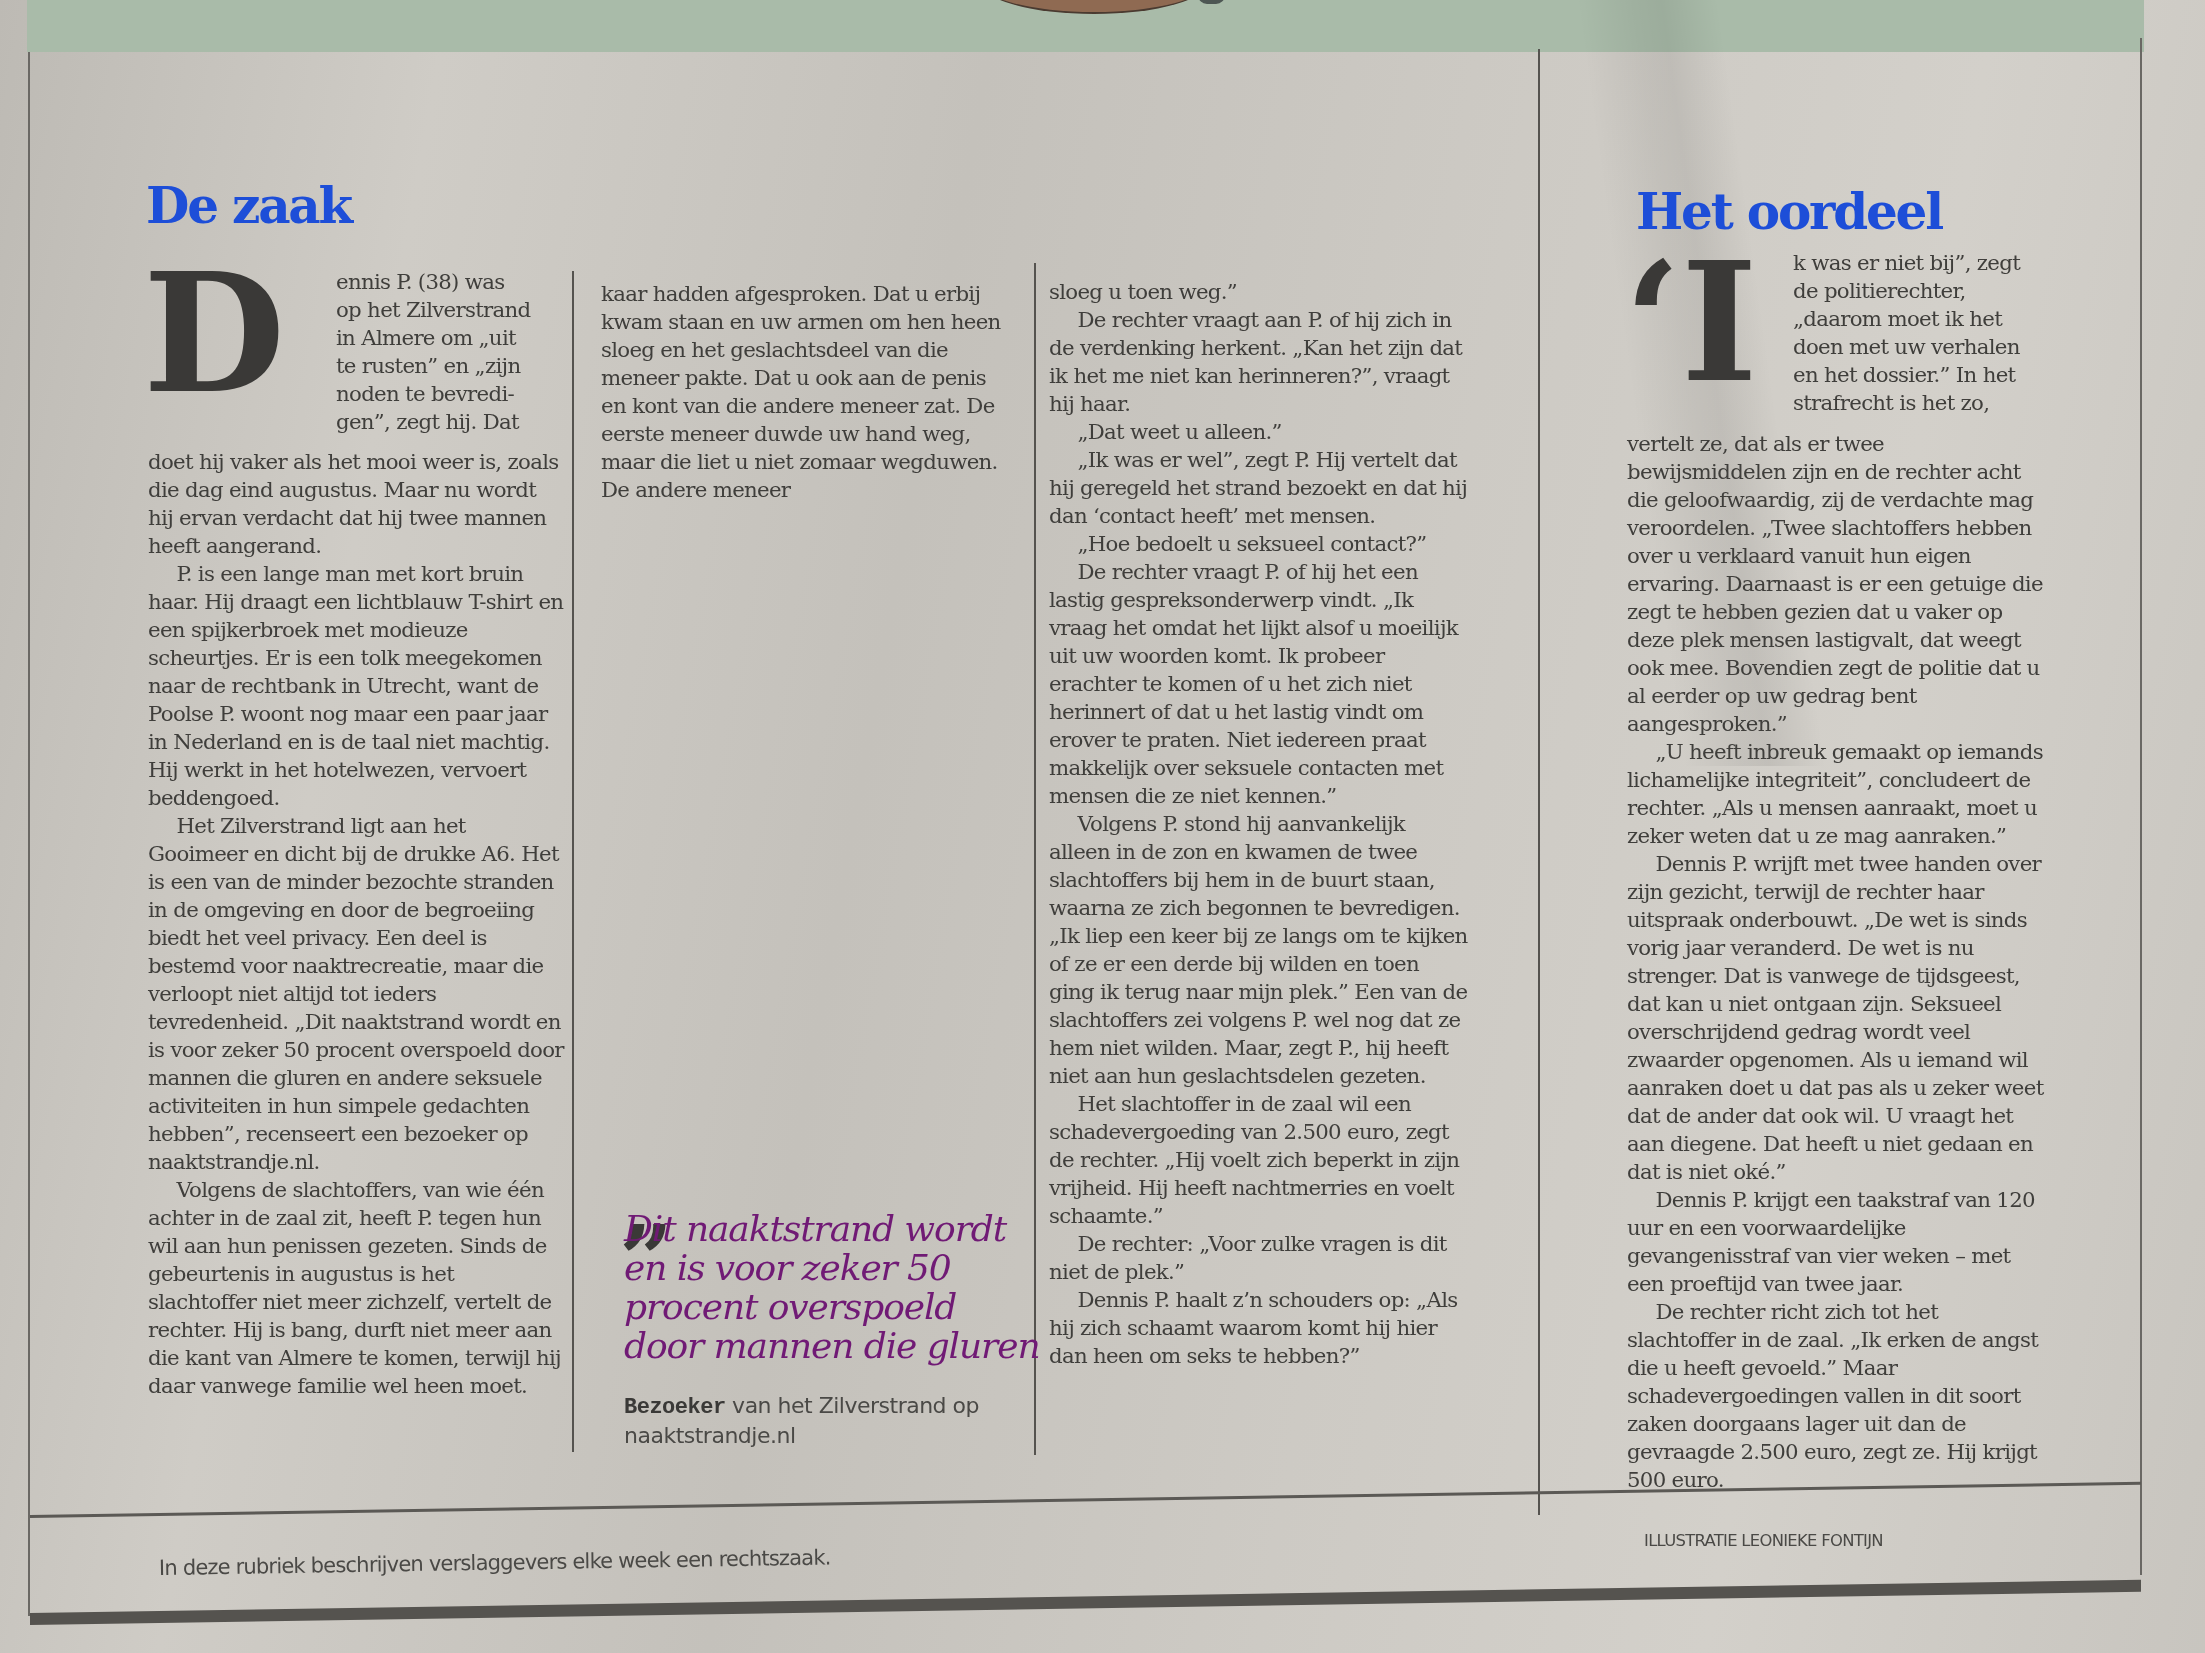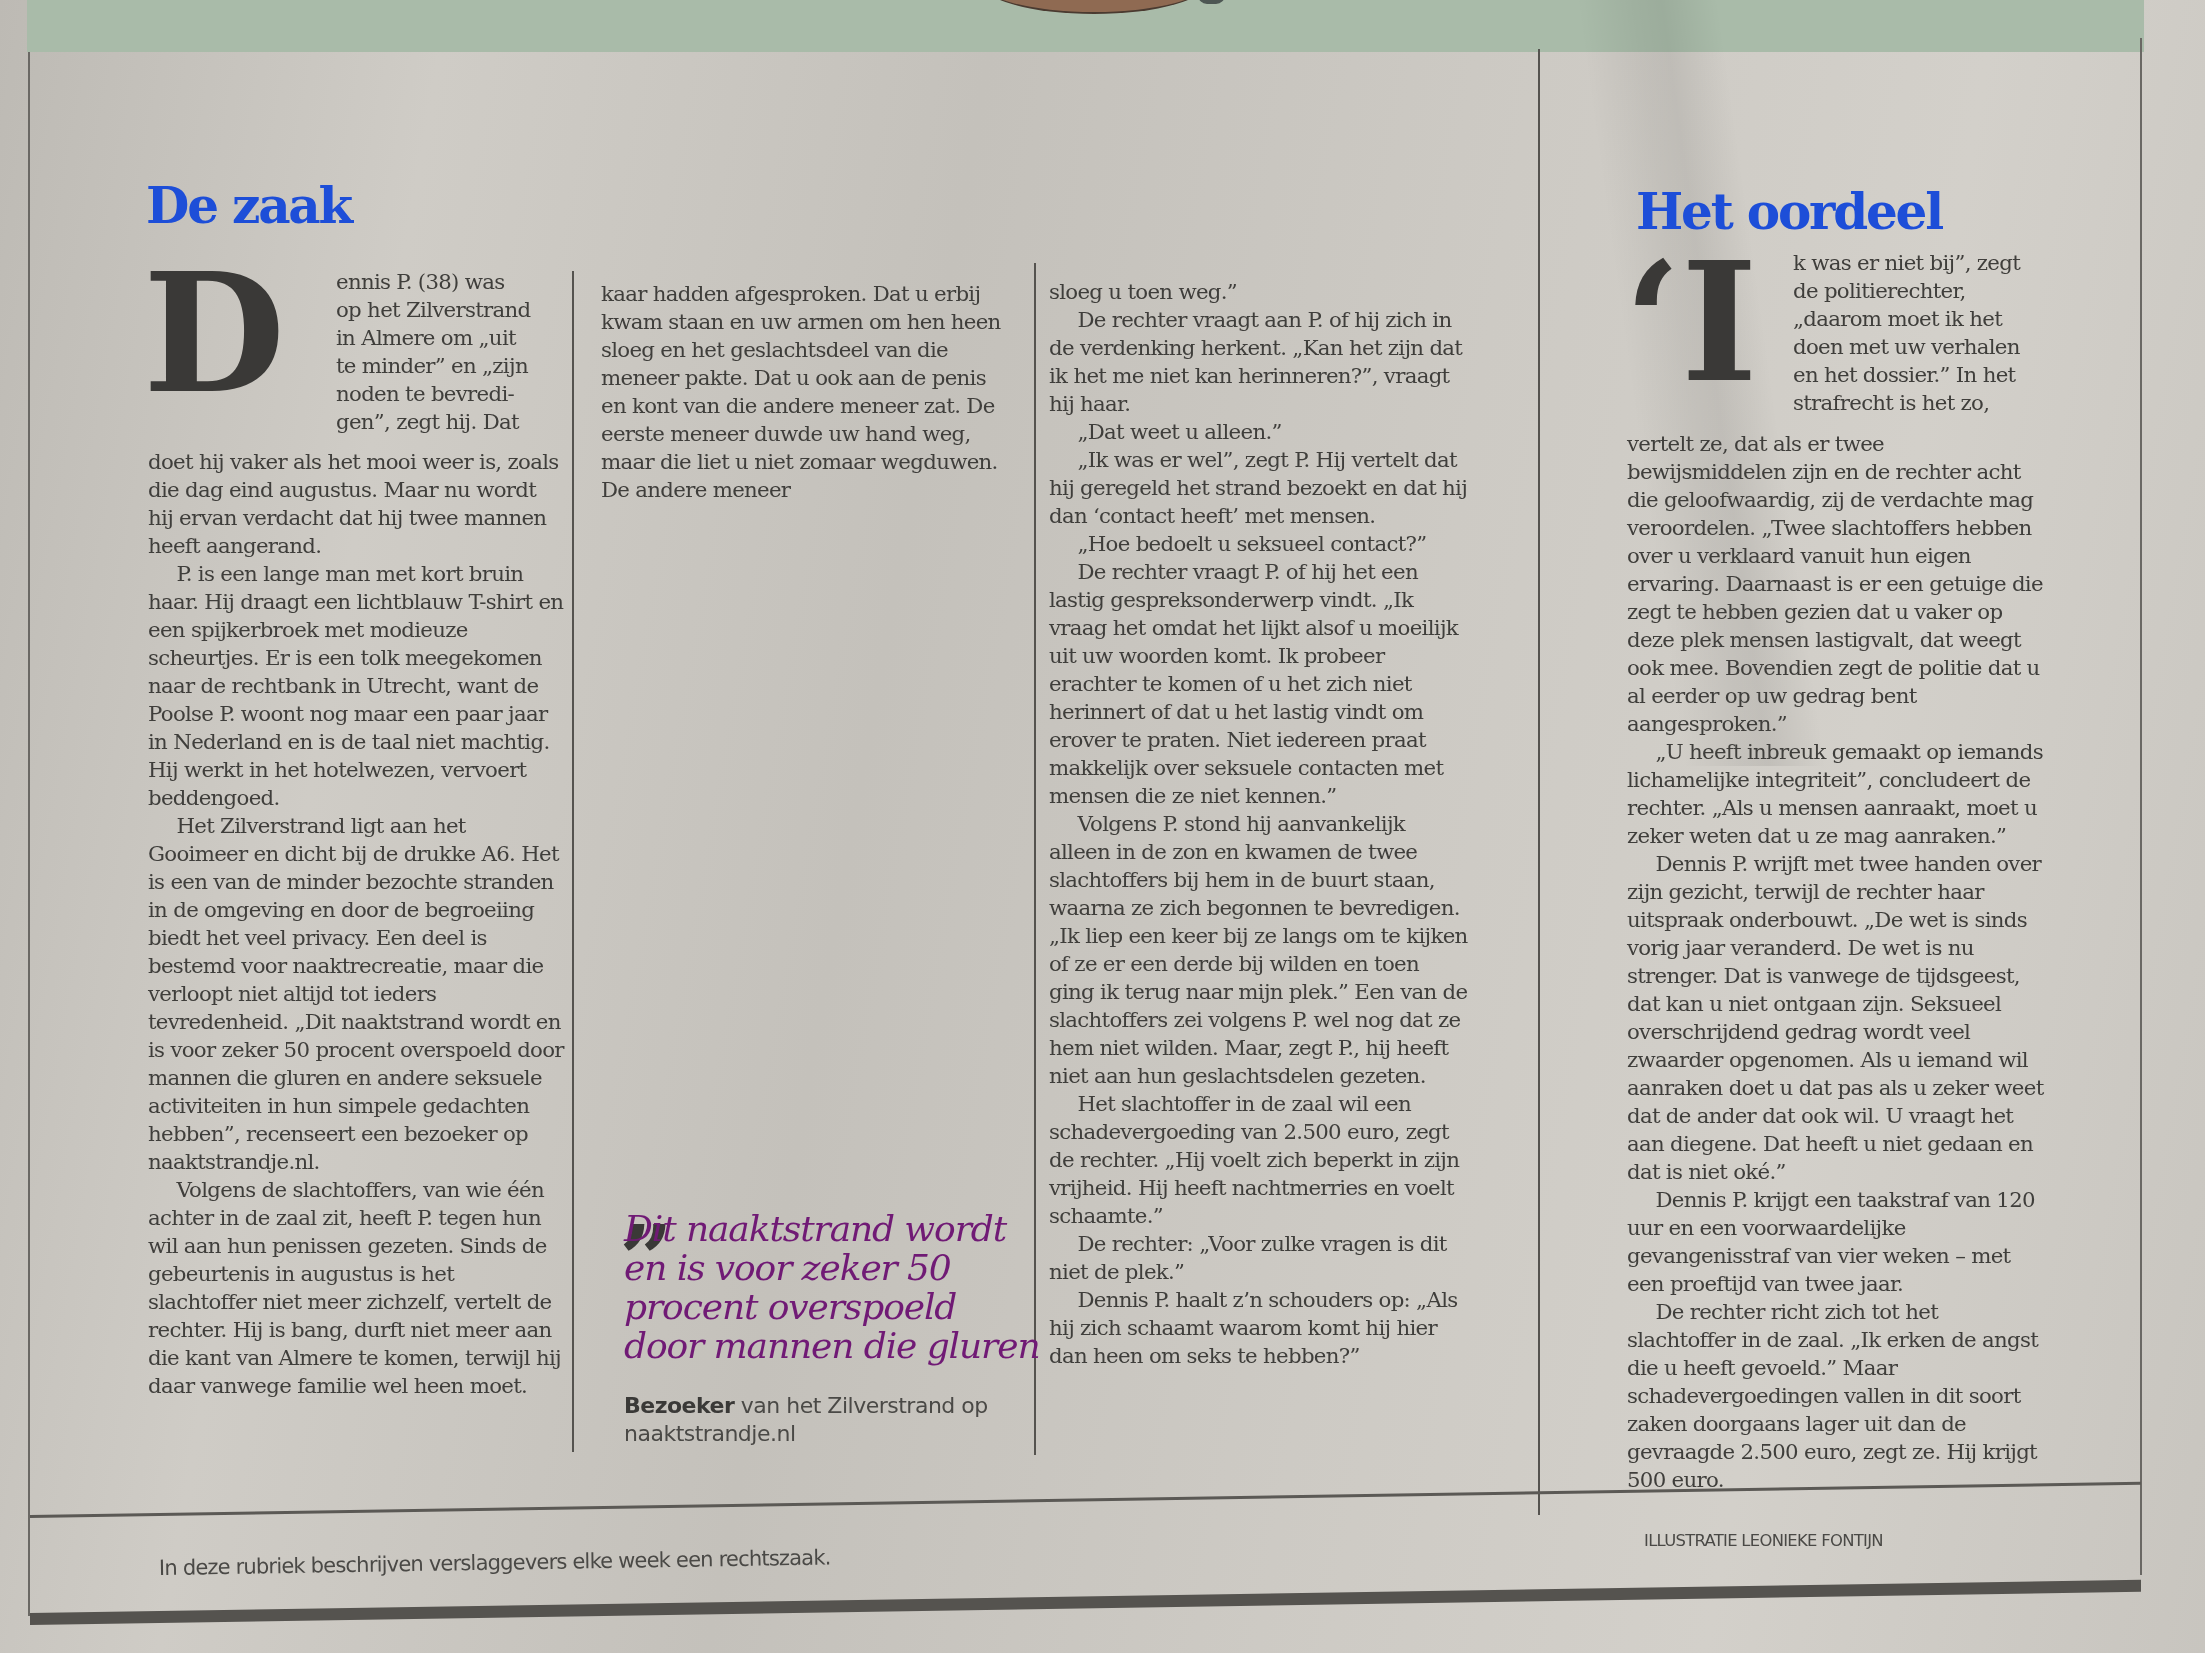--- a/index.html
+++ b/index.html
@@ -58,21 +58,21 @@
   .pull-quote-text {
     position:absolute; left:624px; top:1209px; width:416px;
     font-family:"DejaVu Serif", serif; font-style:italic; font-size:36px;
     line-height:39px; color:#701a75; letter-spacing:-1.1px;
   }
   .pull-quote-credit {
     position:absolute; left:624px; top:1392px; width:383px;
     font-family:"DejaVu Sans", sans-serif; font-size:22px; line-height:28.4px;
     color:#4a4946; letter-spacing:-0.5px;
   }
-  .pull-quote-credit b { color:#3a3937; }
+  .pull-quote-credit b { color:#3a3937;font-family:Liberation Mono, monospace; }
   .footer-rule-thin {
     position:absolute; left:30px; top:1515px; width:2111px; height:2.7px; background:#5b5955;
     transform:skewY(-0.9deg); transform-origin:left;
   }
   .footer-rule-thick {
     position:absolute; left:30px; top:1613px; width:2111px; height:12px; background:#55534f;
     transform:skewY(-0.9deg); transform-origin:left;
   }
   .footer-note {
     position:absolute; left:159px; top:1556px; font-family:"DejaVu Sans", sans-serif;
@@ -100,21 +100,21 @@
 <div class="vrule" style="left:1538px; top:49px; height:1466px;"></div>
 
 <h1 class="section-heading" style="left:134px; top:164px;">De zaak</h1>
 
 <div class="dropcap dropcap-d">D</div>
 
 <div class="lead-lines" style="left:336px; top:268px; width:230px;">
   <div>ennis P. (38) was</div>
   <div>op het Zilverstrand</div>
   <div>in Almere om „uit</div>
-  <div>te minder” en „zijn</div>
+  <div>te rusten” en „zijn</div>
   <div>noden te bevredi-</div>
   <div>gen”, zegt hij. Dat</div>
 </div>
 
 <div class="col" style="left:148px; top:434px; width:416px;">
   <p class="noindent">doet hij vaker als het mooi weer is, zoals die dag eind augustus. Maar nu wordt hij ervan verdacht dat hij twee mannen heeft aangerand.</p>
   <p>P. is een lange man met kort bruin haar. Hij draagt een lichtblauw T-shirt en een spijkerbroek met modieuze scheurtjes. Er is een tolk meegekomen naar de rechtbank in Utrecht, want de Poolse P. woont nog maar een paar jaar in Nederland en is de taal niet machtig. Hij werkt in het hotelwezen, vervoert beddengoed.</p>
   <p>Het Zilverstrand ligt aan het Gooimeer en dicht bij de drukke A6. Het is een van de minder bezochte stranden in de omgeving en door de begroeiing biedt het veel privacy. Een deel is bestemd voor naaktrecreatie, maar die verloopt niet altijd tot ieders tevredenheid. „Dit naaktstrand wordt en is voor zeker 50 procent overspoeld door mannen die gluren en andere seksuele activiteiten in hun simpele gedachten hebben”, recenseert een bezoeker op naaktstrandje.nl.</p>
   <p>Volgens de slachtoffers, van wie één achter in de zaal zit, heeft P. tegen hun wil aan hun penissen gezeten. Sinds de gebeurtenis in augustus is het slachtoffer niet meer zichzelf, vertelt de rechter. Hij is bang, durft niet meer aan die kant van Almere te komen, terwijl hij daar vanwege familie wel heen moet.</p>
 </div>

